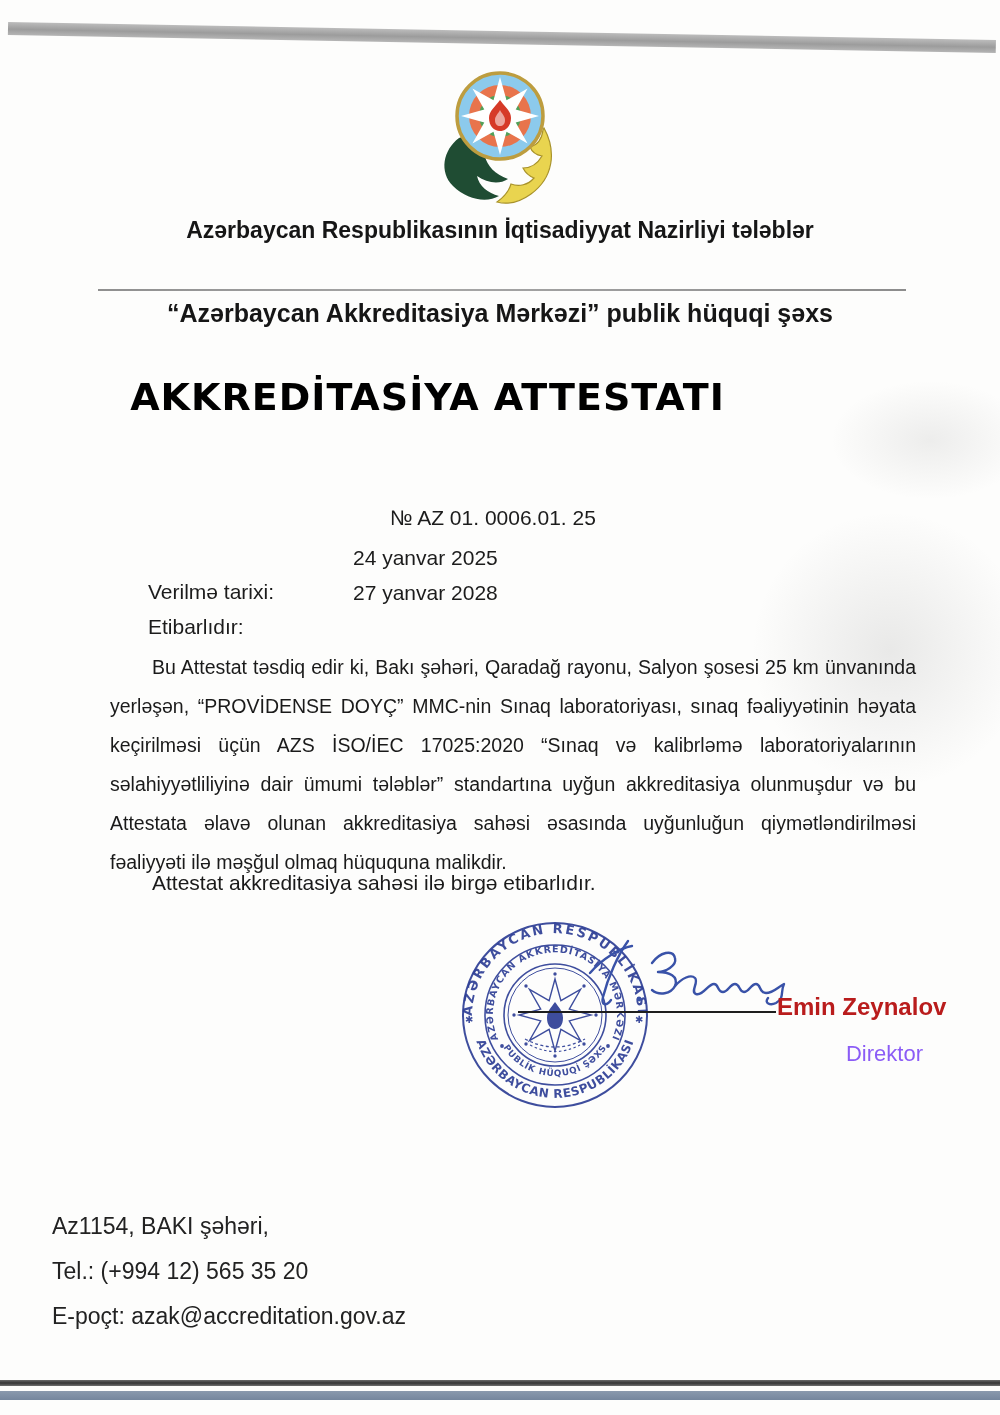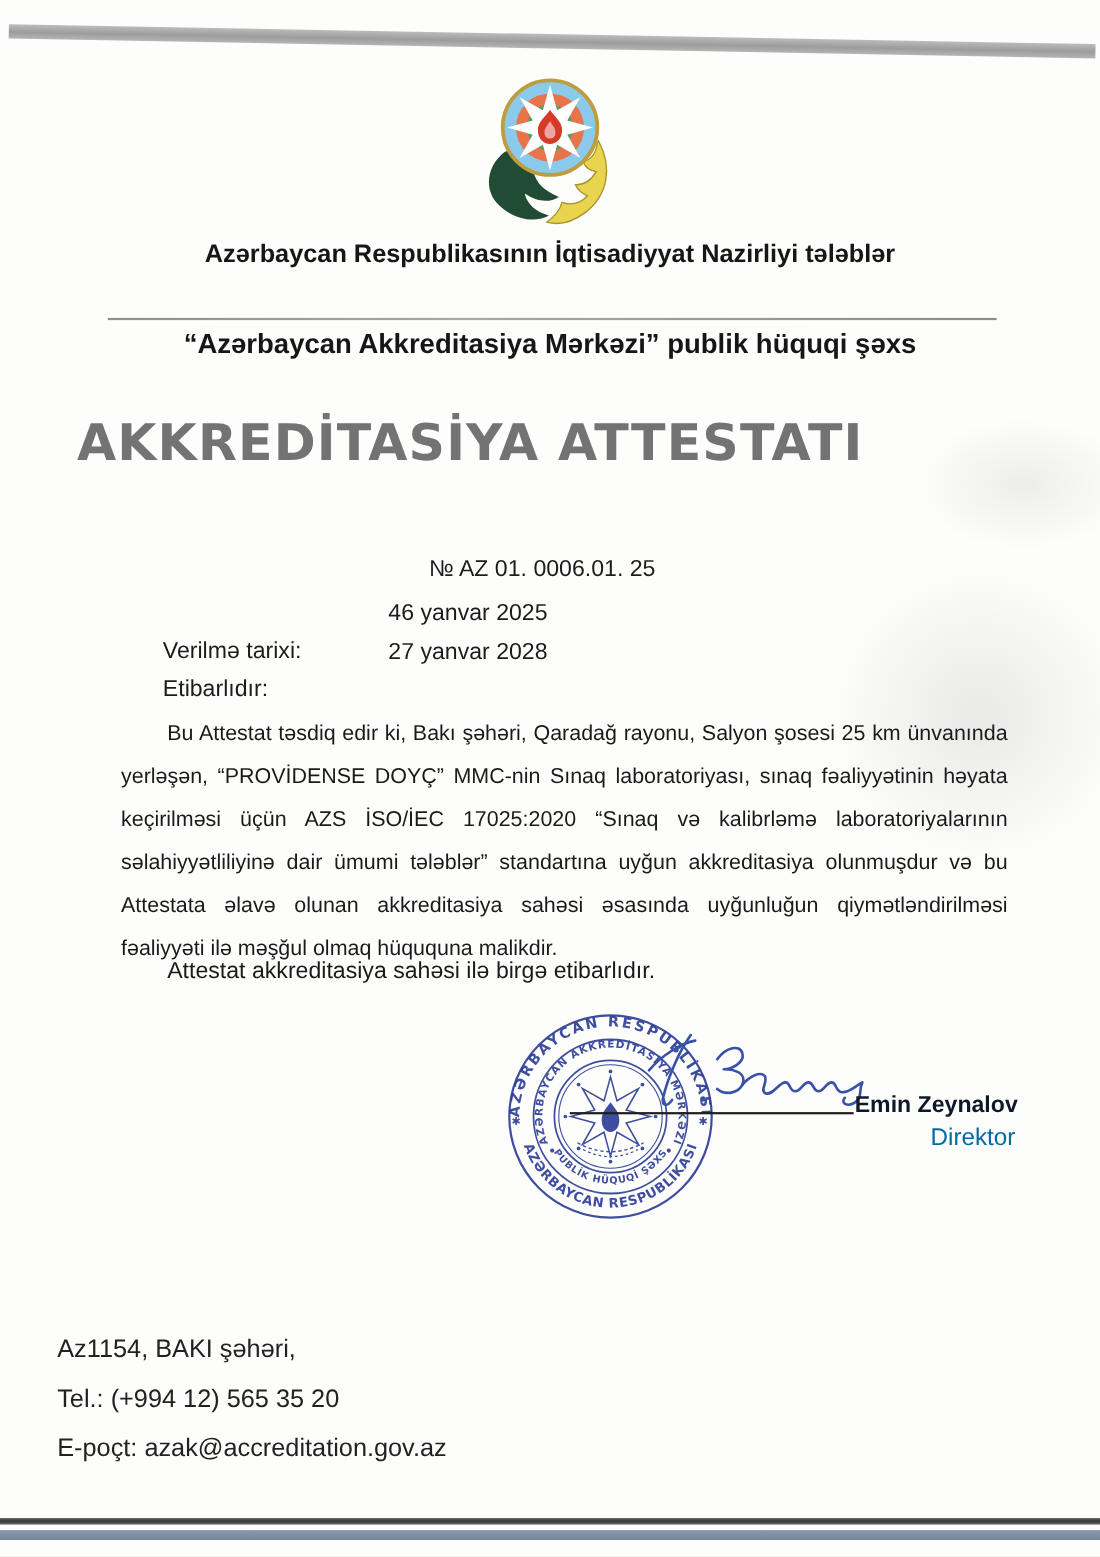--- a/index.html
+++ b/index.html
@@ -29,21 +29,21 @@
   .org-line { position:absolute; left:0; width:1000px; text-align:center; font-weight:bold; color:#161616; }
   .org-line1 { top:217px; font-size:23px; }
   .org-line2 { top:254px; font-size:23px; }
   .header-divider { position:absolute; left:98px; top:289px; width:808px; height:2px;
     background:linear-gradient(90deg,#8f8f8f,#a7a7a7 40%,#8c8c8c); }
   .org-line3 { top:299px; font-size:25px; }
 
   .doc-title {
     position:absolute; left:0; top:375px; width:855px; text-align:center;
     font-family:"DejaVu Sans","Liberation Sans",sans-serif;
-    font-weight:bold; font-size:46px; letter-spacing:1px; color:#737373; line-height:1.2;
+    font-weight:bold; font-size:38px; letter-spacing:1px; color:#000000; line-height:1.2;
   }
 
   .cert-number { position:absolute; left:390px; top:506px; font-size:21px; }
   .meta-label  { position:absolute; left:148px; font-size:21px;margin-top:34px; }
   .meta-value  { position:absolute; left:353px; font-size:21px; }
   .row-issued  { top:546px; }
   .row-valid   { top:581px; }
 
   .body-text {
     position:absolute; left:110px; top:648px; width:806px;
@@ -52,22 +52,22 @@
   }
   .body-text2 {
     position:absolute; left:110px; top:871px; width:806px;
     font-size:21px; text-indent:42px; color:#1a1a1a;
   }
 
   .stamp { position:absolute; left:460px; top:920px; width:190px; height:190px; }
   .sig-line { position:absolute; left:518px; top:1011px; width:258px; height:2px; background:#1e1e1e; }
   .sig-scribble { position:absolute; left:540px; top:933px; width:250px; height:95px; }
   .sig-block { position:absolute; left:777px; top:993px; width:150px; }
-  .sig-name { font-size:21px; font-weight:bold; color:#0f172a; white-space:nowrap; }
-  .sig-role { font-size:22px; color:#0369a1; text-align:right; margin-top:4px; padding-right:4px; }
+  .sig-name { font-size:24px; font-weight:bold; color:#b91c1c; white-space:nowrap; }
+  .sig-role { font-size:22px; color:#8b5cf6; text-align:right; margin-top:20px; padding-right:4px; }
 
   .footer { position:absolute; left:52px; top:1204px; font-size:23px; line-height:45px; color:#222; }
   .footer div { white-space:nowrap; }
 </style>
 </head>
 <body>
 
 <div class="page">
 
   <div class="scan-bar-top"></div>
@@ -86,21 +86,21 @@
   </svg>
 
   <div class="org-line org-line1">Azərbaycan Respublikasının İqtisadiyyat Nazirliyi tələblər</div>
   <div class="header-divider"></div>
   <div class="org-line org-line3">“Azərbaycan Akkreditasiya Mərkəzi” publik hüquqi şəxs</div>
 
   <div class="doc-title">AKKREDİTASİYA ATTESTATI</div>
 
   <div class="cert-number">№ AZ 01. 0006.01. 25</div>
   <div class="meta-label row-issued">Verilmə tarixi:</div>
-  <div class="meta-value row-issued">46 yanvar 2025</div>
+  <div class="meta-value row-issued">24 yanvar 2025</div>
   <div class="meta-label row-valid">Etibarlıdır:</div>
   <div class="meta-value row-valid">27 yanvar 2028</div>
 
   <div class="body-text">Bu Attestat təsdiq edir ki, Bakı şəhəri, Qaradağ rayonu, Salyon şosesi 25 km ünvanında yerləşən, “PROVİDENSE DOYÇ” MMC-nin Sınaq laboratoriyası, sınaq fəaliyyətinin həyata keçirilməsi üçün AZS İSO/İEC 17025:2020 “Sınaq və kalibrləmə laboratoriyalarının səlahiyyətliliyinə dair ümumi tələblər” standartına uyğun akkreditasiya olunmuşdur və bu Attestata əlavə olunan akkreditasiya sahəsi əsasında uyğunluğun qiymətləndirilməsi fəaliyyəti ilə məşğul olmaq hüququna malikdir.</div>
   <div class="body-text2">Attestat akkreditasiya sahəsi ilə birgə etibarlıdır.</div>
 
   <svg class="stamp" viewBox="-95 -95 190 190" xmlns="http://www.w3.org/2000/svg">
     <defs>
       <path id="sp-outer-top" d="M -82,14 A 83,83 0 1 1 82,14" fill="none"></path>
       <path id="sp-outer-bottom" d="M -80,22 A 83,83 0 0 0 80,22" fill="none"></path>

